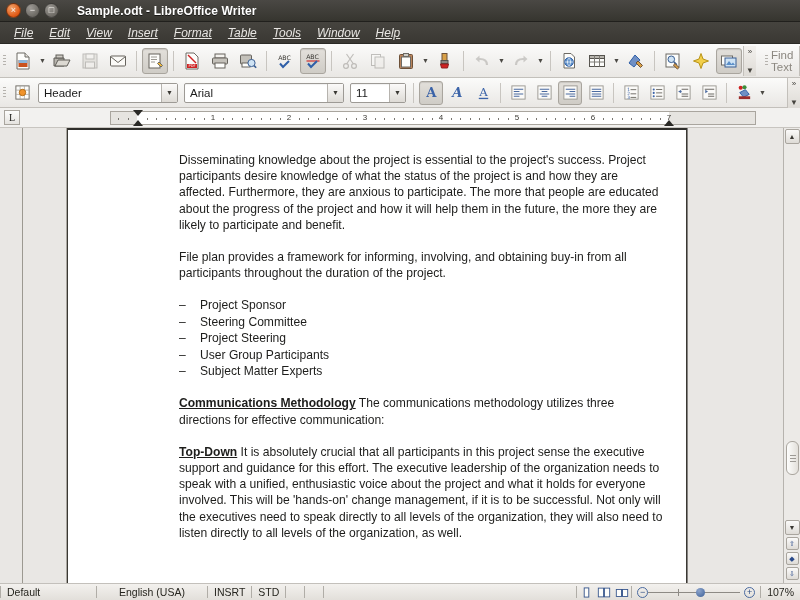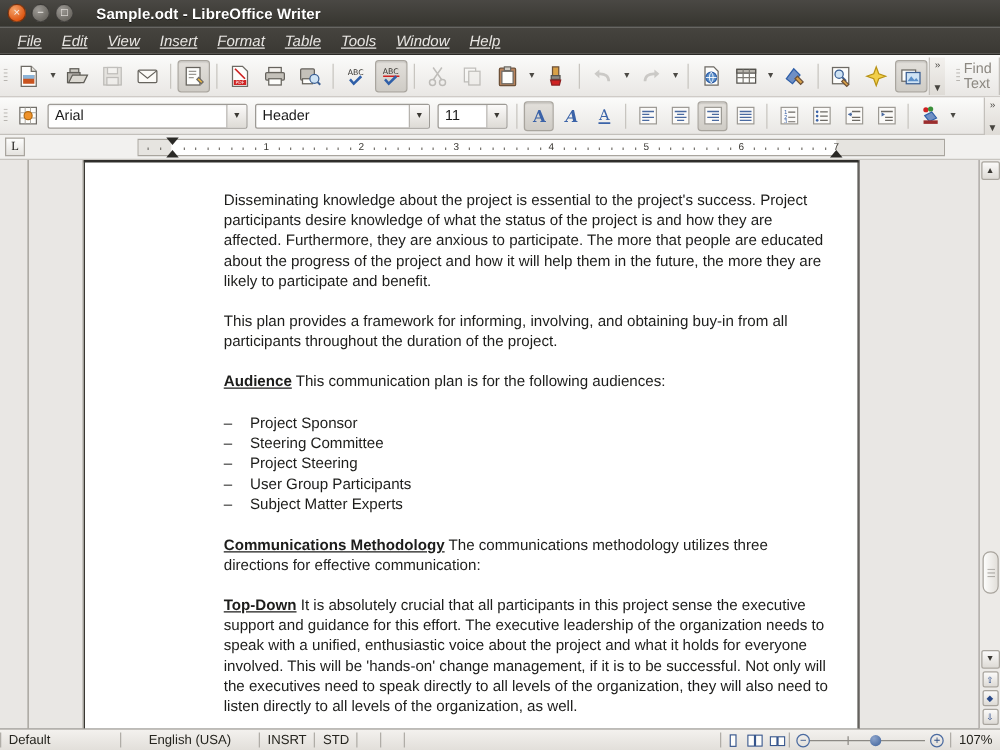--- a/index.html
+++ b/index.html
@@ -421,27 +421,27 @@
       </div>
 
     <div class="tb-btn">
       <svg class="ico" width="17" height="17" viewBox="0 0 18 18">
         <rect x="2" y="2" width="14" height="14" fill="#fdfdfb" stroke="#6d6a64"></rect>
         <path d="M2 6.5h14M2 11h14M6.5 2v14M11 2v14" stroke="#a9a59e" stroke-width=".8"></path>
         <circle cx="9" cy="9" r="3.4" fill="#f0932b" stroke="#b06a12"></circle>
       </svg>
     </div>
 
+    <div class="combo style">
+      <span class="val">Header</span>
+      <span class="drop">▼</span>
+    </div>
+
     <div class="combo font">
       <span class="val">Arial</span>
-      <span class="drop">▼</span>
-    </div>
-
-    <div class="combo style">
-      <span class="val">Header</span>
       <span class="drop">▼</span>
     </div>
 
     <div class="combo size">
       <span class="val">11</span>
       <span class="drop">▼</span>
     </div>
     <div class="tb-sep"></div>
 
     <div class="tb-btn active">
@@ -625,26 +625,23 @@
       </div>
       <div class="rightstrip"></div>
       <div class="page">
         <div class="page-inner doctext">
 
           <p>
             <span>Disseminating knowledge about the project is essential to the project's success. Project participants desire knowledge of what the status of the project is and how they are affected. Furthermore, they are anxious to participate. The more that people are educated about the progress of the project and how it will help them in the future, the more they are likely to participate and benefit.</span>
           </p>
 
           <p>
-            <span>This plan provides a framework for informing, involving, and obtaining buy-in from all participants throughout the duration of the project.</span>
+            <span>File plan provides a framework for informing, involving, and obtaining buy-in from all participants throughout the duration of the project.</span>
           </p>
 
-          <p>
-            <b class="ul">Audience</b><span> This communication plan is for the following audiences:</span>
-          </p>
 
           <ul class="bullets">
             <li>
               <span class="dash">–</span>
               <span>Project Sponsor</span>
             </li>
             <li>
               <span class="dash">–</span>
               <span>Steering Committee</span>
             </li>

